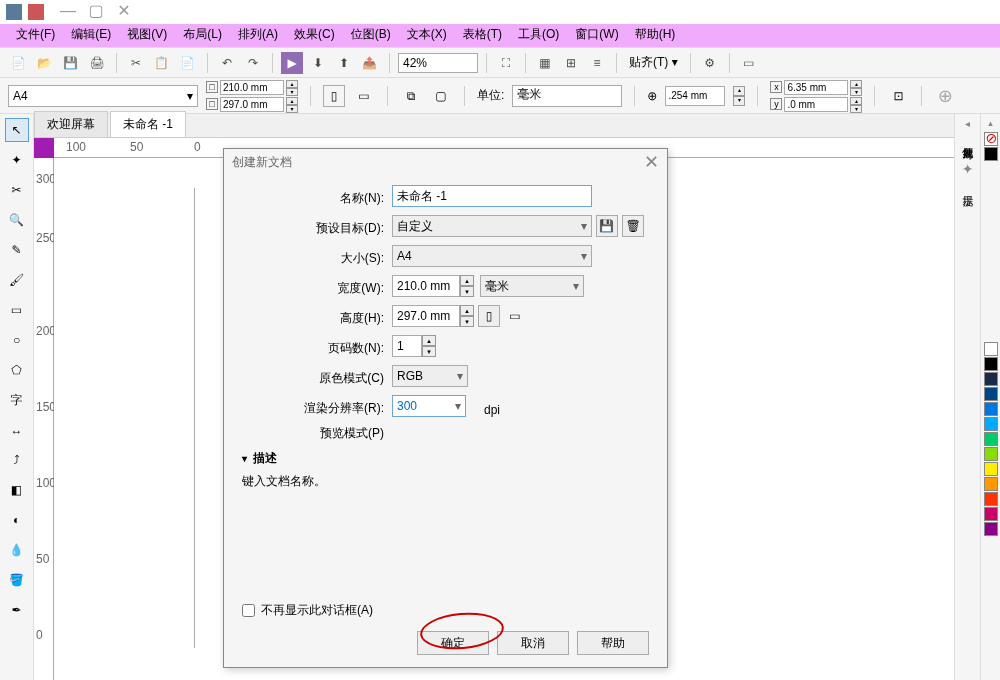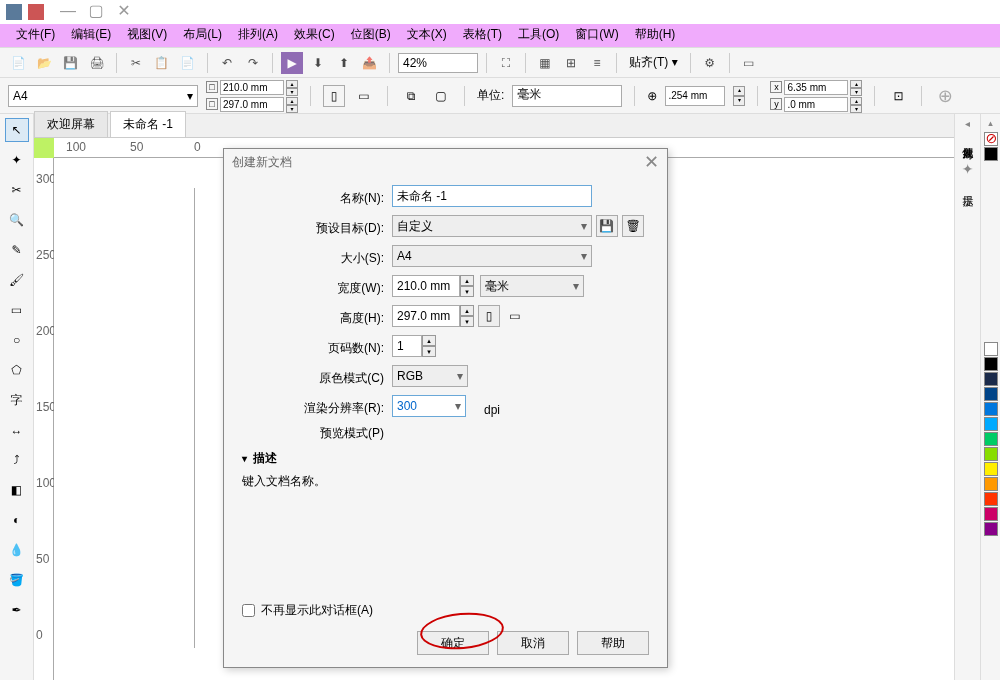--- a/index.html
+++ b/index.html
@@ -22,21 +22,21 @@
 .dim-label { width: 12px; height: 12px; border: 1px solid #888; font-size: 9px; text-align: center; }
 .dim-input { width: 64px; height: 15px; border: 1px solid #aaa; font-size: 10px; padding: 0 2px; }
 .spinner { width: 12px; height: 15px; display: flex; flex-direction: column; }
 .spinner div { flex: 1; border: 1px solid #999; font-size: 6px; text-align: center; line-height: 6px; background: #eee; }
 .pbtn { width: 22px; height: 22px; border: 1px solid transparent; display: flex; align-items: center; justify-content: center; cursor: pointer; }
 .unit-select { width: 110px; height: 22px; border: 1px solid #aaa; background: #fff; padding: 0 4px; }
 .workspace { position: relative; height: 566px; display: flex; }
 .tooldock { width: 34px; background: #f5f5f5; border-right: 1px solid #ddd; display: flex; flex-direction: column; align-items: center; padding-top: 4px; gap: 6px; }
 .tool { width: 24px; height: 24px; display: flex; align-items: center; justify-content: center; cursor: pointer; position: relative; }
 .tool.sel { border: 1px solid #5a9ed8; background: #dceaf5; }
-.canvas-area { flex: 1; position: relative; background: #bef264; }
+.canvas-area { flex: 1; position: relative; background: #a21caf; }
 .tabs { height: 24px; background: #f0f0f0; display: flex; align-items: flex-end; border-bottom: 1px solid #ccc; }
 .tab { padding: 4px 12px; background: #e8e8e8; border: 1px solid #ccc; border-bottom: none; margin-right: 2px; cursor: pointer; }
 .tab.active { background: #fff; }
 .rulers { position: absolute; top: 24px; left: 0; right: 0; bottom: 0; }
 .ruler-h { position: absolute; top: 0; left: 20px; right: 0; height: 20px; background: #fff; border-bottom: 1px solid #aaa; font-size: 9px; color: #666; display: flex; }
 .ruler-h span { position: absolute; top: 2px; }
 .ruler-v { position: absolute; top: 20px; left: 0; width: 20px; bottom: 0; background: #fff; border-right: 1px solid #aaa; font-size: 9px; color: #666; }
 .ruler-v span { position: absolute; left: 2px; }
 .canvas { position: absolute; top: 20px; left: 20px; right: 0; bottom: 0; background: #fff; }
 .page { position: absolute; top: 30px; left: 140px; width: 0; height: 460px; border-left: 1px solid #aaa; border-top: 1px solid #aaa; }
@@ -218,21 +218,21 @@
       <div class="tab active">未命名 -1</div>
     </div>
     <div class="rulers">
       <div class="ruler-h">
         <span style="left:12px">100</span>
         <span style="left:76px">50</span>
         <span style="left:140px">0</span>
       </div>
       <div class="ruler-v">
         <span style="top:14px">300</span>
-        <span style="top:90px">250</span>
+        <span style="top:73px">250</span>
         <span style="top:166px">200</span>
         <span style="top:242px">150</span>
         <span style="top:318px">100</span>
         <span style="top:394px">50</span>
         <span style="top:470px">0</span>
       </div>
       <div class="canvas">
         <div class="page"></div>
       </div>
     </div>

